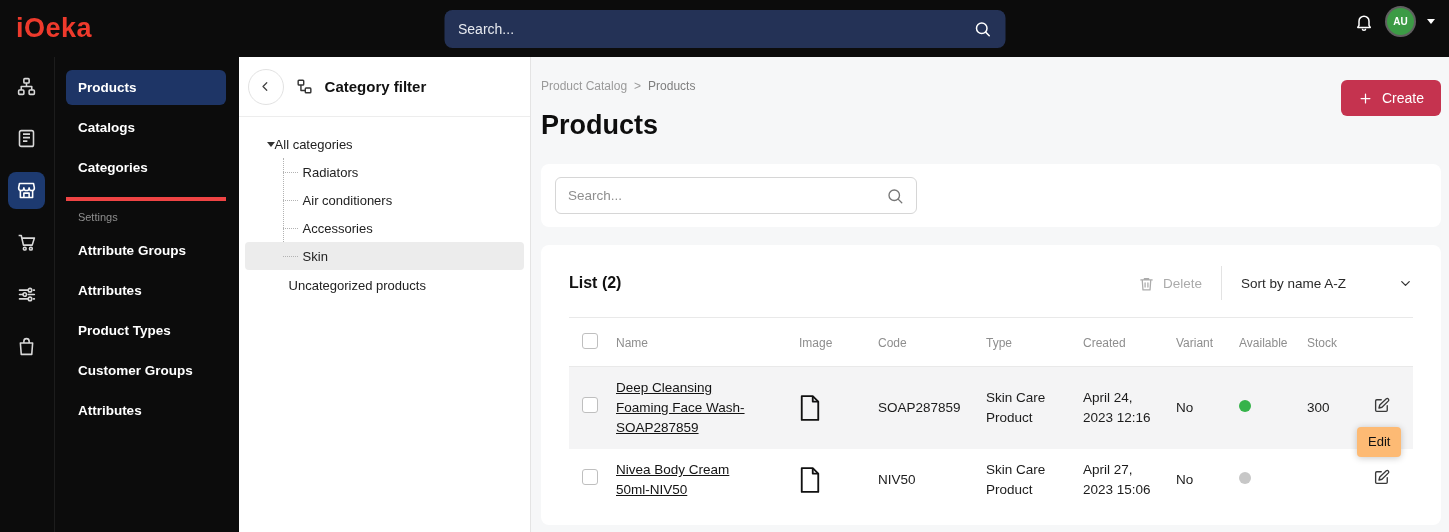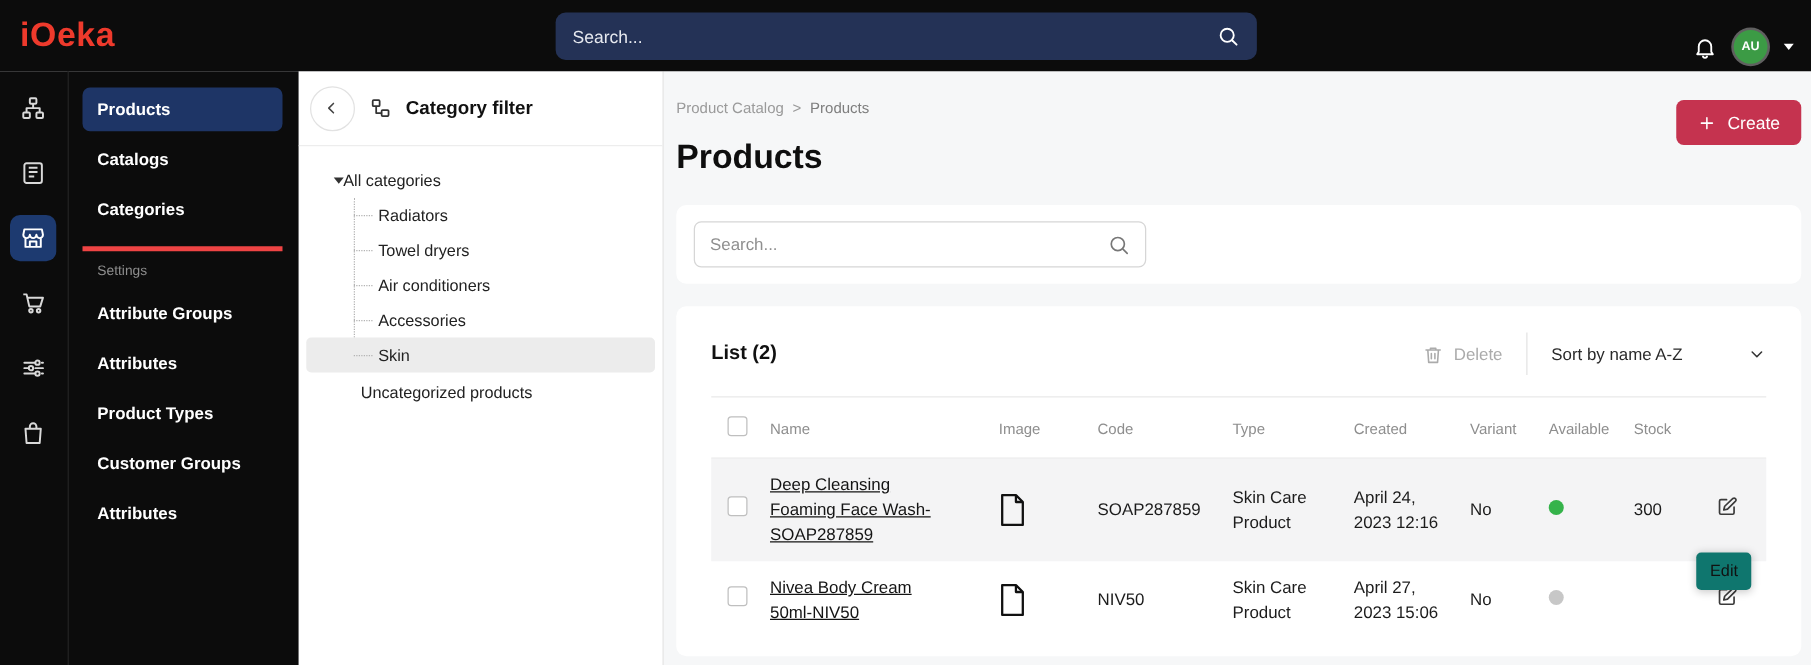--- a/index.html
+++ b/index.html
@@ -6,21 +6,21 @@
   html,body { width:1449px; height:532px; overflow:hidden; }
   body { font-family:"Liberation Sans", sans-serif; background:#f6f7f8; color:#1c1c1c; }
 
   
   .topbar { height:57px; background:#0c0c0c; display:flex; align-items:center; position:relative; z-index:20; }
   .logo { margin-left:16px; color:#ee3a2c; font-size:27px; font-weight:800; letter-spacing:.5px; }
   .topbar-search { position:absolute; left:50%; top:10px; transform:translateX(-50%); width:561px; height:38px;
     background:#243256; border-radius:8px; display:flex; align-items:center; padding:0 14px; }
   .topbar-search input { flex:1; background:transparent; border:none; outline:none; color:#fff; font-size:14px; font-family:inherit; }
   .topbar-search input::placeholder { color:#f2f4f8; opacity:.95; }
-  .topbar-right { position:absolute; right:14px; top:16px; height:43px; display:flex; align-items:center; gap:13px; }
+  .topbar-right { position:absolute; right:14px; top:0; height:43px; display:flex; align-items:center; gap:13px; }
   .icon-btn { display:flex; align-items:center; justify-content:center; cursor:pointer; }
   .avatar { width:27px; height:27px; border-radius:50%; background:#3c9b45; box-shadow:0 0 0 2px rgba(255,255,255,.35);
     color:#fff; font-size:10px; font-weight:700; display:flex; align-items:center; justify-content:center; }
   .caret-down { width:0; height:0; border-left:4px solid transparent; border-right:4px solid transparent; border-top:5px solid #fff; }
 
   
   .body { display:flex; height:475px; }
 
   
   .iconrail { width:55px; background:#0c0c0c; border-right:1px solid #1d1d1d; display:flex; flex-direction:column;
@@ -87,21 +87,21 @@
   .cell { padding-right:18px; }
   .cell.name { padding-right:36px; }
   .name-link { color:#141414; text-decoration:underline; cursor:pointer; }
   .doc-icon svg { width:22px; height:28px; display:block; }
   .dot { display:inline-block; width:12px; height:12px; border-radius:50%; }
   .dot.green { background:#35b34a; }
   .dot.gray { background:#c7c7c7; }
   .editcell { position:relative; padding-right:0; }
   .edit-btn { cursor:pointer; display:inline-flex; }
   .edit-btn svg { width:18px; height:18px; }
-  .tooltip { position:absolute; top:46px; left:-16px; background:#0f766e; border-radius:4px; padding:5px 11px; font-size:13px;
+  .tooltip { position:absolute; top:31px; left:-16px; background:#fdba74; border-radius:4px; padding:5px 11px; font-size:13px;
     color:#111; box-shadow:0 1px 7px rgba(0,0,0,.22); white-space:nowrap; z-index:5; }
 </style>
 </head>
 <body>
 
 <header class="topbar">
   <div class="logo">iOeka</div>
   <div class="topbar-search">
     <input type="text" placeholder="Search..." style="">
     <svg viewBox="0 0 24 24" fill="none" stroke="#fff" stroke-width="2" stroke-linecap="round">
@@ -200,21 +200,20 @@
       <span class="filter-title">Category filter</span>
     </div>
     <div class="tree">
       <div class="tree-root">
         <span class="tri-down"></span>
         <span>All categories</span>
       </div>
       <div class="tree-children">
         <div class="tree-vline"></div>
         <div class="tree-item">Radiators</div>
-        <div class="tree-item">Towel dryers</div>
         <div class="tree-item">Air conditioners</div>
         <div class="tree-item">Accessories</div>
         <div class="tree-item selected">Skin</div>
       </div>
       <div class="tree-uncat">Uncategorized products</div>
     </div>
   </aside>
 
   <main class="main">
     <div class="breadcrumb">

